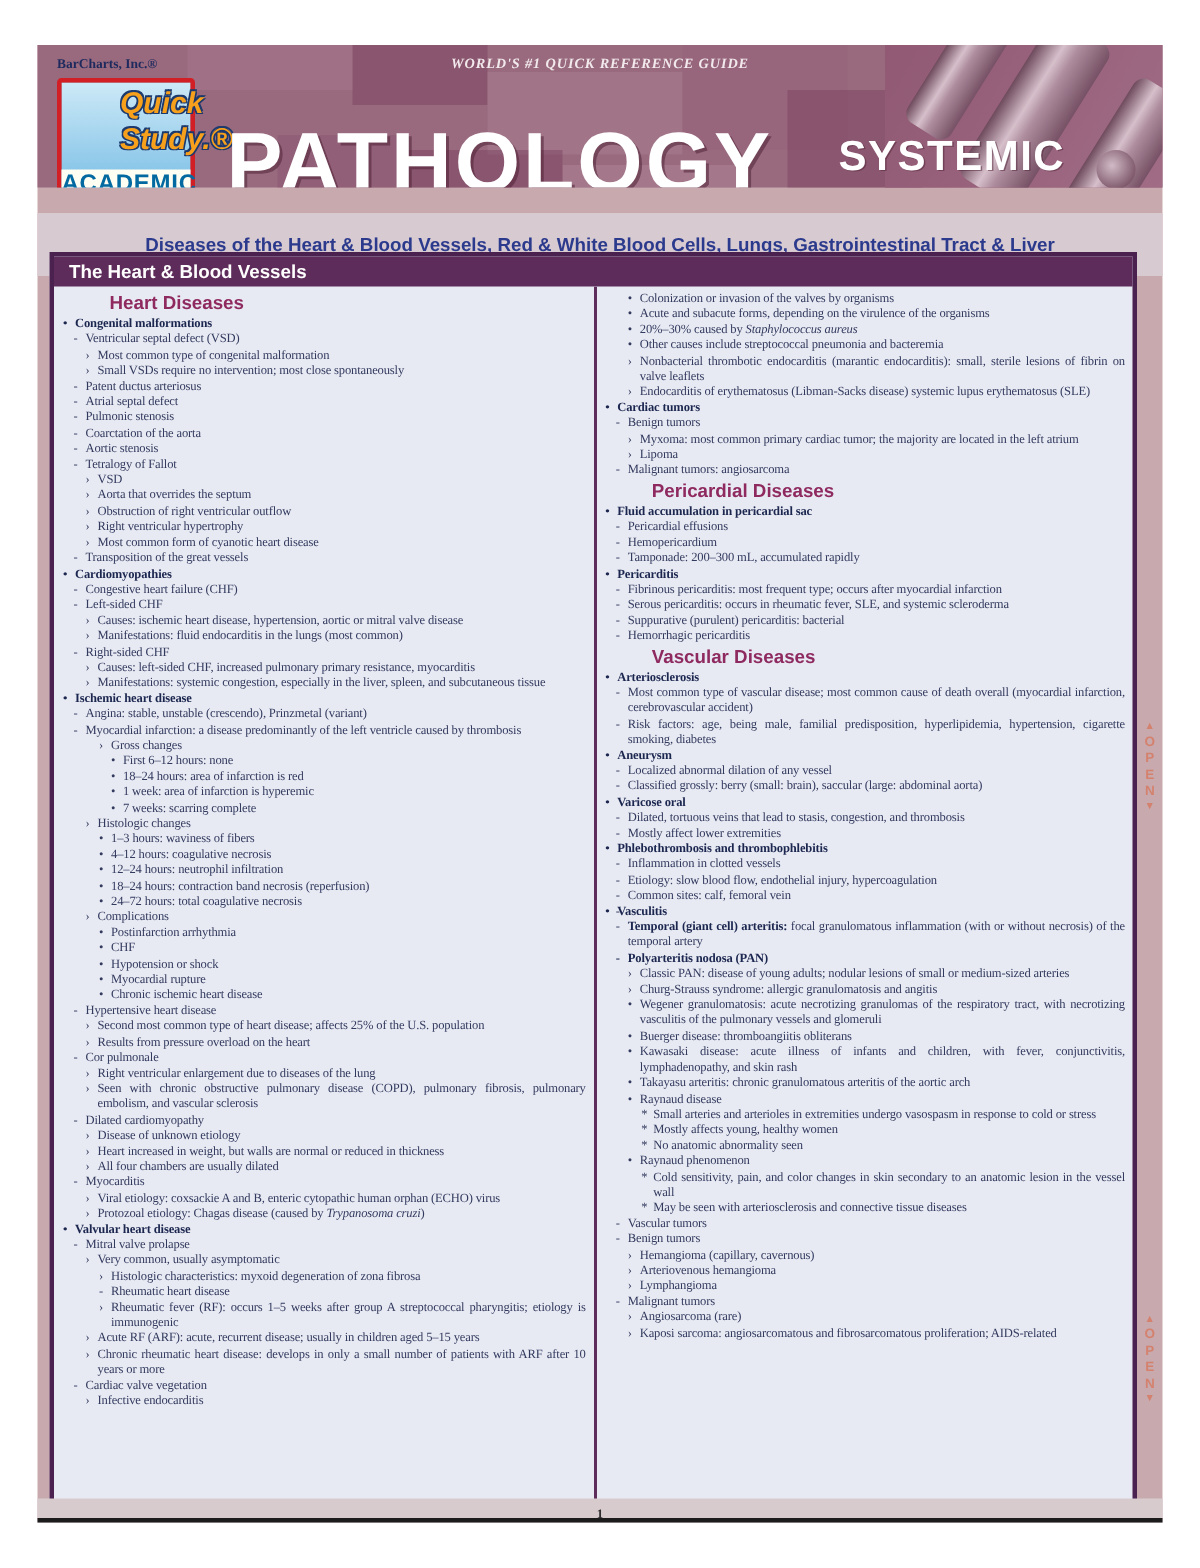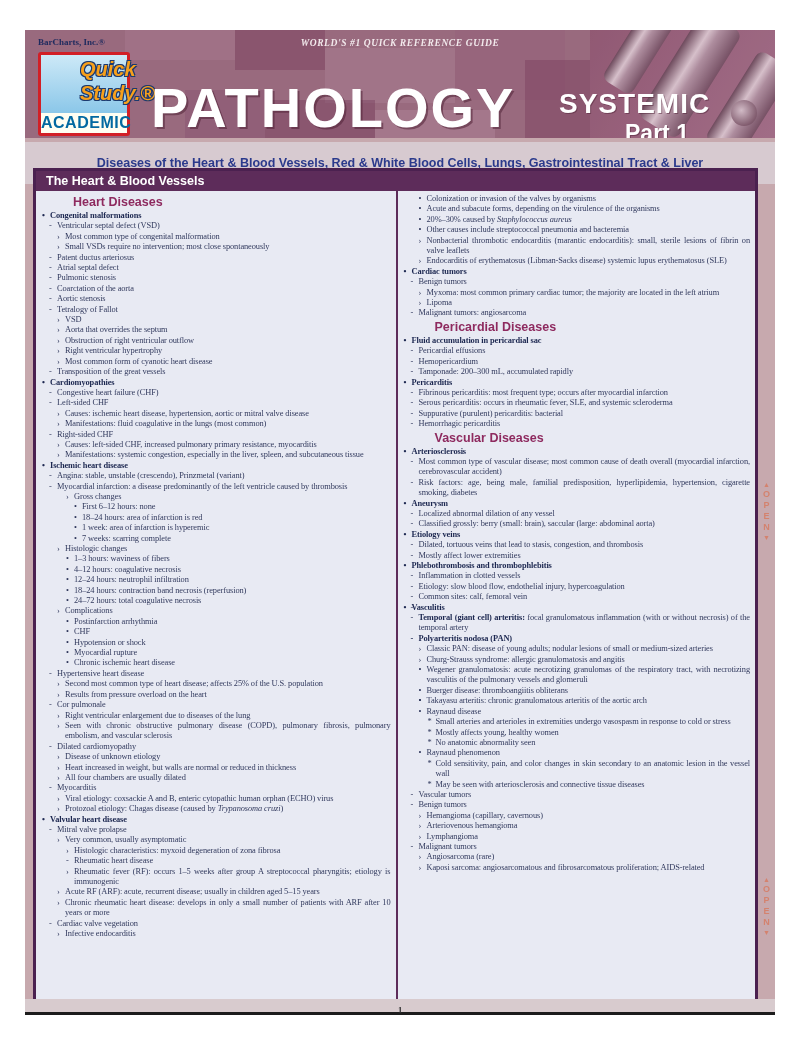--- a/index.html
+++ b/index.html
@@ -1,21 +1,21 @@
 <!DOCTYPE html>
 <html><head>
 <meta charset="utf-8">
 <style>
   html,body{margin:0;padding:0;}
   body{width:800px;height:1045px;background:#ffffff;position:relative;overflow:hidden;
        font-family:"Liberation Serif",serif;}
   .card{position:absolute;left:25px;top:30px;width:750px;height:982px;
         background:#c7a9ae;border-bottom:3px solid #1c1c1c;}
   
-  .header{position:absolute;left:0;top:0;width:750px;height:108px;background:#996a7e;overflow:hidden;}
+  .header{position:absolute;left:0;top:0;width:750px;height:95px;background:#996a7e;overflow:hidden;}
   .header .mz{position:absolute;}
   .m1{left:210px;top:0;width:90px;height:40px;background:#7d4460;opacity:.55;}
   .m2{left:300px;top:18px;width:130px;height:55px;background:#aa7d92;opacity:.5;}
   .m3{left:160px;top:60px;width:80px;height:52px;background:#8a5472;opacity:.5;}
   .m4{left:430px;top:0;width:110px;height:70px;background:#96607a;opacity:.5;}
   .m5{left:500px;top:30px;width:90px;height:82px;background:#7b3f5e;opacity:.45;}
   .m6{left:350px;top:80px;width:120px;height:32px;background:#b38ba0;opacity:.4;}
   .m7{left:100px;top:0;width:110px;height:30px;background:#a87b90;opacity:.45;}
   .m8{left:240px;top:70px;width:110px;height:42px;background:#74395a;opacity:.4;}
   .photo{position:absolute;right:0;top:0;width:185px;height:112px;
@@ -140,21 +140,21 @@
           <div class="li i2"><span class="mk">›</span><span>VSD</span></div>
           <div class="li i2"><span class="mk">›</span><span>Aorta that overrides the septum</span></div>
           <div class="li i2"><span class="mk">›</span><span>Obstruction of right ventricular outflow</span></div>
           <div class="li i2"><span class="mk">›</span><span>Right ventricular hypertrophy</span></div>
           <div class="li i2"><span class="mk">›</span><span>Most common form of cyanotic heart disease</span></div>
           <div class="li i1"><span class="mk">-</span><span>Transposition of the great vessels</span></div>
           <div class="li i0 bold"><span class="mk">•</span><span>Cardiomyopathies</span></div>
           <div class="li i1"><span class="mk">-</span><span>Congestive heart failure (CHF)</span></div>
           <div class="li i1"><span class="mk">-</span><span>Left-sided CHF</span></div>
           <div class="li i2"><span class="mk">›</span><span>Causes: ischemic heart disease, hypertension, aortic or mitral valve disease</span></div>
-          <div class="li i2"><span class="mk">›</span><span>Manifestations: fluid coagulative in the lungs (most common)</span></div>
+          <div class="li i2"><span class="mk">›</span><span>Manifestations: fluid endocarditis in the lungs (most common)</span></div>
           <div class="li i1"><span class="mk">-</span><span>Right-sided CHF</span></div>
           <div class="li i2"><span class="mk">›</span><span>Causes: left-sided CHF, increased pulmonary primary resistance, myocarditis</span></div>
           <div class="li i2"><span class="mk">›</span><span>Manifestations: systemic congestion, especially in the liver, spleen, and subcutaneous tissue</span></div>
           <div class="li i0 bold"><span class="mk">•</span><span>Ischemic heart disease</span></div>
           <div class="li i1"><span class="mk">-</span><span>Angina: stable, unstable (crescendo), Prinzmetal (variant)</span></div>
           <div class="li i1"><span class="mk">-</span><span>Myocardial infarction: a disease predominantly of the left ventricle caused by thrombosis</span></div>
           <div class="li i3"><span class="mk">›</span><span>Gross changes</span></div>
           <div class="li i4"><span class="mk">•</span><span>First 6–12 hours: none</span></div>
           <div class="li i4"><span class="mk">•</span><span>18–24 hours: area of infarction is red</span></div>
           <div class="li i4"><span class="mk">•</span><span>1 week: area of infarction is hyperemic</span></div>
@@ -217,36 +217,36 @@
           <div class="li i1"><span class="mk">-</span><span>Serous pericarditis: occurs in rheumatic fever, SLE, and systemic scleroderma</span></div>
           <div class="li i1"><span class="mk">-</span><span>Suppurative (purulent) pericarditis: bacterial</span></div>
           <div class="li i1"><span class="mk">-</span><span>Hemorrhagic pericarditis</span></div>
           <div class="colhead">Vascular Diseases</div>
           <div class="li i0 bold"><span class="mk">•</span><span>Arteriosclerosis</span></div>
           <div class="li i1"><span class="mk">-</span><span>Most common type of vascular disease; most common cause of death overall (myocardial infarction, cerebrovascular accident)</span></div>
           <div class="li i1"><span class="mk">-</span><span>Risk factors: age, being male, familial predisposition, hyperlipidemia, hypertension, cigarette smoking, diabetes</span></div>
           <div class="li i0 bold"><span class="mk">•</span><span>Aneurysm</span></div>
           <div class="li i1"><span class="mk">-</span><span>Localized abnormal dilation of any vessel</span></div>
           <div class="li i1"><span class="mk">-</span><span>Classified grossly: berry (small: brain), saccular (large: abdominal aorta)</span></div>
-          <div class="li i0 bold"><span class="mk">•</span><span>Etiology veins</span></div>
+          <div class="li i0 bold"><span class="mk">•</span><span>Varicose oral</span></div>
           <div class="li i1"><span class="mk">-</span><span>Dilated, tortuous veins that lead to stasis, congestion, and thrombosis</span></div>
           <div class="li i1"><span class="mk">-</span><span>Mostly affect lower extremities</span></div>
           <div class="li i0 bold"><span class="mk">•</span><span>Phlebothrombosis and thrombophlebitis</span></div>
           <div class="li i1"><span class="mk">-</span><span>Inflammation in clotted vessels</span></div>
           <div class="li i1"><span class="mk">-</span><span>Etiology: slow blood flow, endothelial injury, hypercoagulation</span></div>
           <div class="li i1"><span class="mk">-</span><span>Common sites: calf, femoral vein</span></div>
           <div class="li i1"><span class="mk">-</span></div>
           <div class="li i0 bold"><span class="mk">•</span><span>Vasculitis</span></div>
           <div class="li i1"><span class="mk">-</span><span><b>Temporal (giant cell) arteritis: </b>focal granulomatous inflammation (with or without necrosis) of the temporal artery</span></div>
           <div class="li i1 bold"><span class="mk">-</span><span>Polyarteritis nodosa (PAN)</span></div>
           <div class="li i2"><span class="mk">›</span><span>Classic PAN: disease of young adults; nodular lesions of small or medium-sized arteries</span></div>
           <div class="li i2"><span class="mk">›</span><span>Churg-Strauss syndrome: allergic granulomatosis and angitis</span></div>
           <div class="li i2"><span class="mk">•</span><span>Wegener granulomatosis: acute necrotizing granulomas of the respiratory tract, with necrotizing vasculitis of the pulmonary vessels and glomeruli</span></div>
           <div class="li i2"><span class="mk">•</span><span>Buerger disease: thromboangiitis obliterans</span></div>
-          <div class="li i2"><span class="mk">•</span></div>
+          <div class="li i2"><span class="mk">•</span><span>Kawasaki disease: acute illness of infants and children, with fever, conjunctivitis, lymphadenopathy, and skin rash</span></div>
           <div class="li i2"><span class="mk">•</span><span>Takayasu arteritis: chronic granulomatous arteritis of the aortic arch</span></div>
           <div class="li i2"><span class="mk">•</span><span>Raynaud disease</span></div>
           <div class="li i3"><span class="mk">*</span><span>Small arteries and arterioles in extremities undergo vasospasm in response to cold or stress</span></div>
           <div class="li i3"><span class="mk">*</span><span>Mostly affects young, healthy women</span></div>
           <div class="li i3"><span class="mk">*</span><span>No anatomic abnormality seen</span></div>
           <div class="li i2"><span class="mk">•</span><span>Raynaud phenomenon</span></div>
           <div class="li i3"><span class="mk">*</span><span>Cold sensitivity, pain, and color changes in skin secondary to an anatomic lesion in the vessel wall</span></div>
           <div class="li i3"><span class="mk">*</span><span>May be seen with arteriosclerosis and connective tissue diseases</span></div>
           <div class="li i1"><span class="mk">-</span><span>Vascular tumors</span></div>
           <div class="li i1"><span class="mk">-</span><span>Benign tumors</span></div>

